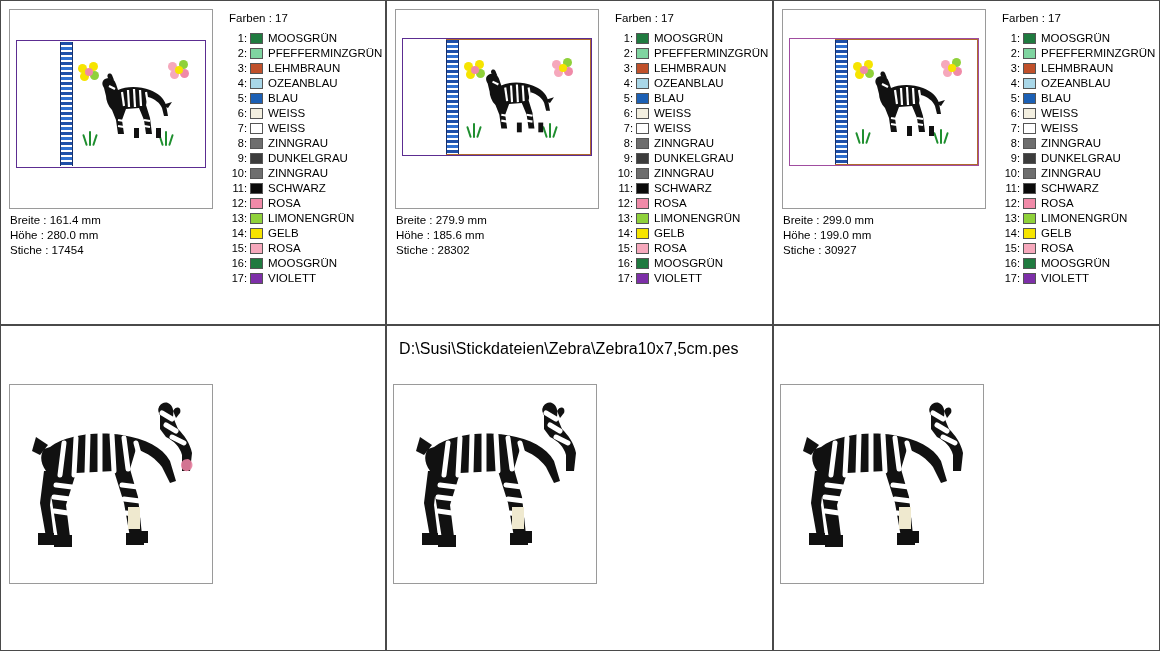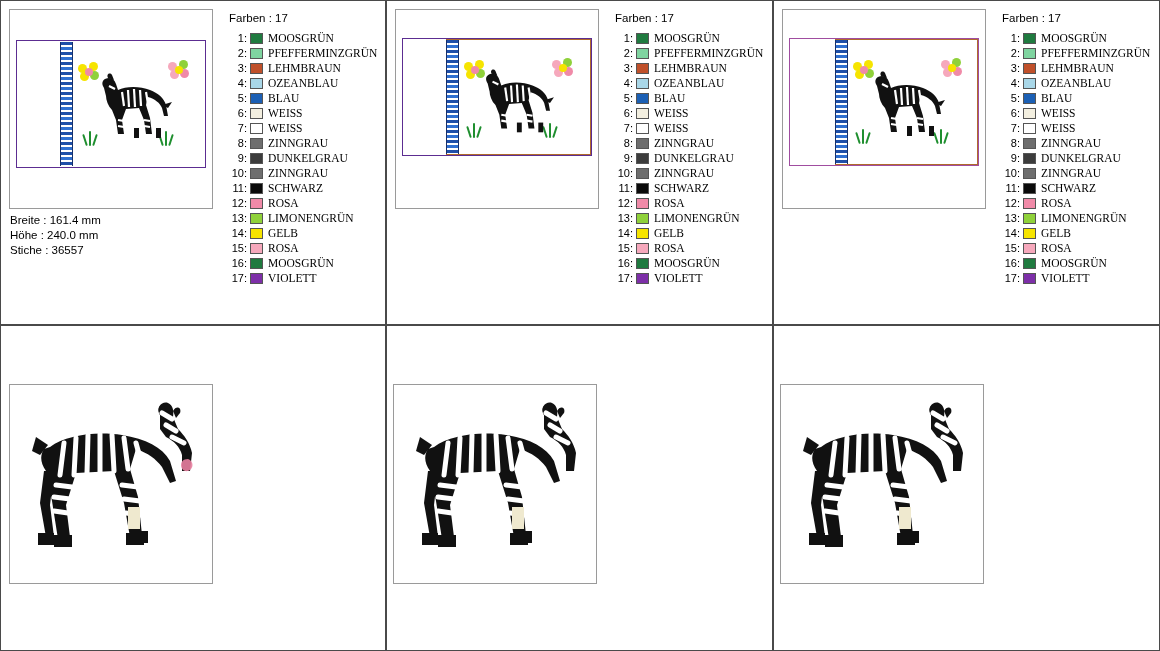--- a/index.html
+++ b/index.html
@@ -118,21 +118,21 @@
   .legend-num{
     width:20px;text-align:right;padding-right:3px;font-size:11px;
   }
   .swatch{
     width:13px;height:11px;
     border:1px solid #555;
     box-sizing:border-box;
     margin-right:5px;
     flex:0 0 auto;
   }
-  .legend-name{font-size:11.5px;font-family:Liberation Serif, serif;}
+  .legend-name{font-size:11.5px;}
 
   
   .stats{
     position:absolute;
     left:9px;
     font-size:11.5px;
     line-height:15px;
   }
   .stats div{white-space:nowrap;}
 
@@ -201,22 +201,22 @@
               <path d="M62 48 L68 49"></path>
                 <path d="M62 54 L68 55"></path>
               <path d="M27 14 L33 17"></path>
             </g>
           </svg>
         </div>
       </div>
 
       <div class="stats top-stats">
         <div>Breite : 161.4 mm</div>
-        <div>Höhe : 240.0 mm</div>
-        <div>Stiche : 36557</div>
+        <div>Höhe : 280.0 mm</div>
+        <div>Stiche : 17454</div>
       </div>
 
       <div class="legend top-legend">
         <div class="farben">Farben : 17</div>
         <ul class="legend-list">
           <li class="legend-item">
               <span class="legend-num">1:</span>
               <span class="swatch" style="background:#1f7a3f"></span>
               <span class="legend-name">MOOSGRÜN</span>
             </li>
@@ -358,20 +358,25 @@
               <path d="M36 48 L42 49"></path>
                 <path d="M36 54 L42 55"></path>
               <path d="M62 48 L68 49"></path>
                 <path d="M62 54 L68 55"></path>
               <path d="M27 14 L33 17"></path>
             </g>
           </svg>
         </div>
       </div>
 
+      <div class="stats top-stats">
+        <div>Breite : 279.9 mm</div>
+        <div>Höhe : 185.6 mm</div>
+        <div>Stiche : 28302</div>
+      </div>
 
       <div class="legend top-legend">
         <div class="farben">Farben : 17</div>
         <ul class="legend-list">
           <li class="legend-item">
               <span class="legend-num">1:</span>
               <span class="swatch" style="background:#1f7a3f"></span>
               <span class="legend-name">MOOSGRÜN</span>
             </li>
           <li class="legend-item">
@@ -512,20 +517,25 @@
               <path d="M36 48 L42 49"></path>
                 <path d="M36 54 L42 55"></path>
               <path d="M62 48 L68 49"></path>
                 <path d="M62 54 L68 55"></path>
               <path d="M27 14 L33 17"></path>
             </g>
           </svg>
         </div>
       </div>
 
+      <div class="stats top-stats">
+        <div>Breite : 299.0 mm</div>
+        <div>Höhe : 199.0 mm</div>
+        <div>Stiche : 30927</div>
+      </div>
 
       <div class="legend top-legend">
         <div class="farben">Farben : 17</div>
         <ul class="legend-list">
           <li class="legend-item">
               <span class="legend-num">1:</span>
               <span class="swatch" style="background:#1f7a3f"></span>
               <span class="legend-name">MOOSGRÜN</span>
             </li>
           <li class="legend-item">
@@ -663,20 +673,21 @@
             </g>
           </svg>
         </div>
       </div>
 
     </div>
   </div>
 
   <div class="cell c5">
     <div class="cell-inner">
+      <div class="title">D:\Susi\Stickdateien\Zebra\Zebra10x7,5cm.pes</div>
 
       <div style="position:absolute;left:6px;top:58px;">
         <div class="preview bottom">
           <svg width="202" height="198" viewBox="0 0 202 198">
             <g fill="#111">
               <path d="M150 30 C146 22 152 16 158 18 C163 20 164 26 163 32 L168 44 C174 50 180 58 182 68 L180 86 L172 86 L172 70 C170 62 164 56 156 52 L150 44 Z"></path>
               <path d="M150 30 C146 24 150 18 154 21 L157 28 Z"></path>
               <path d="M163 26 C166 20 172 22 170 28 L166 33 Z"></path>
               <path d="M40 62 C56 50 86 46 112 50 C136 54 152 62 160 76 L166 96 L160 98 L152 82 C146 74 138 68 126 64 L120 84 L128 112 L132 150 L120 152 L114 118 L104 86 L66 88 L56 120 L60 152 L48 154 L42 116 L36 86 C30 78 30 70 34 64 Z"></path>
               <path d="M44 86 L40 120 L44 152 L36 152 L30 118 L34 86 Z"></path>

